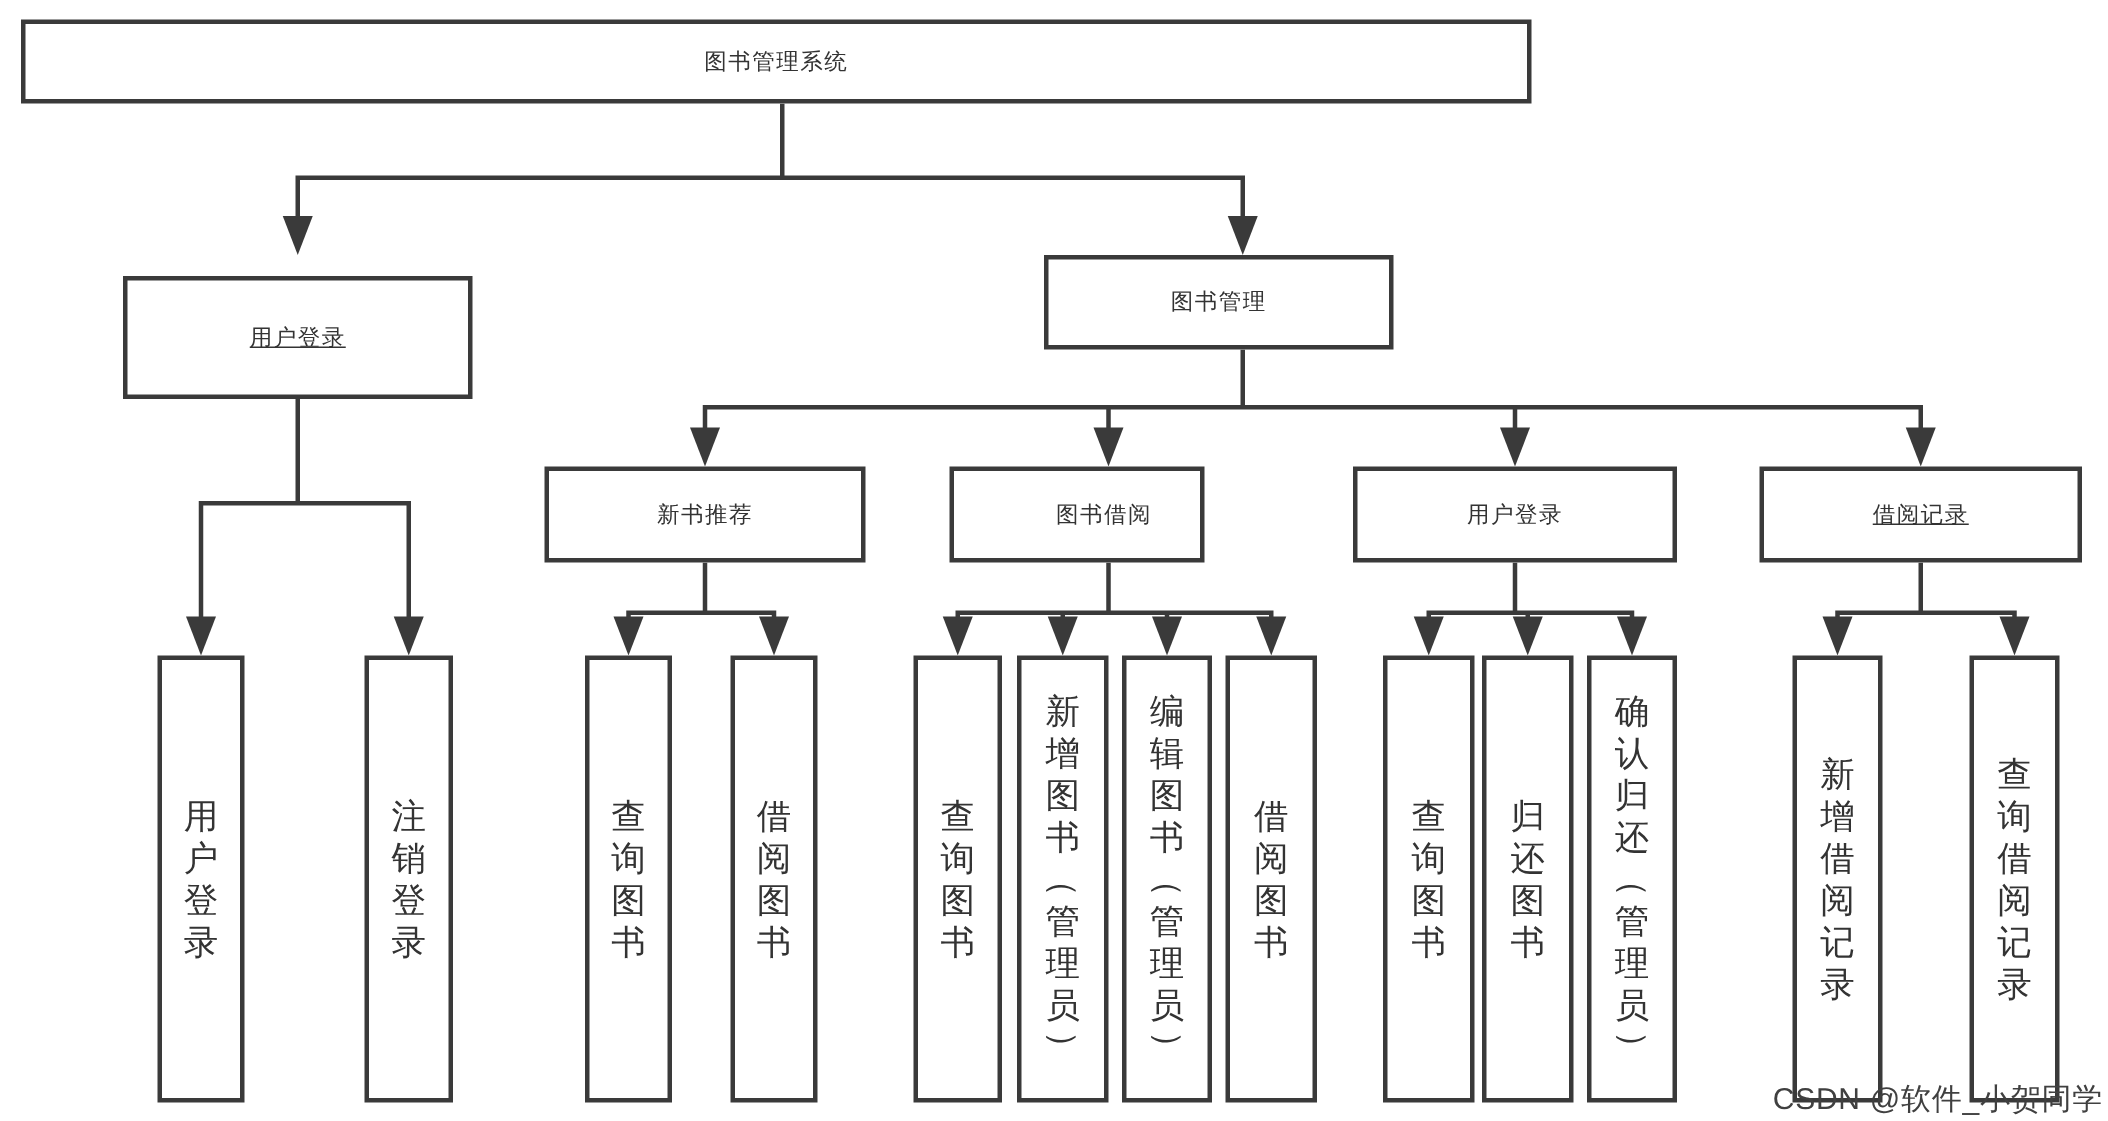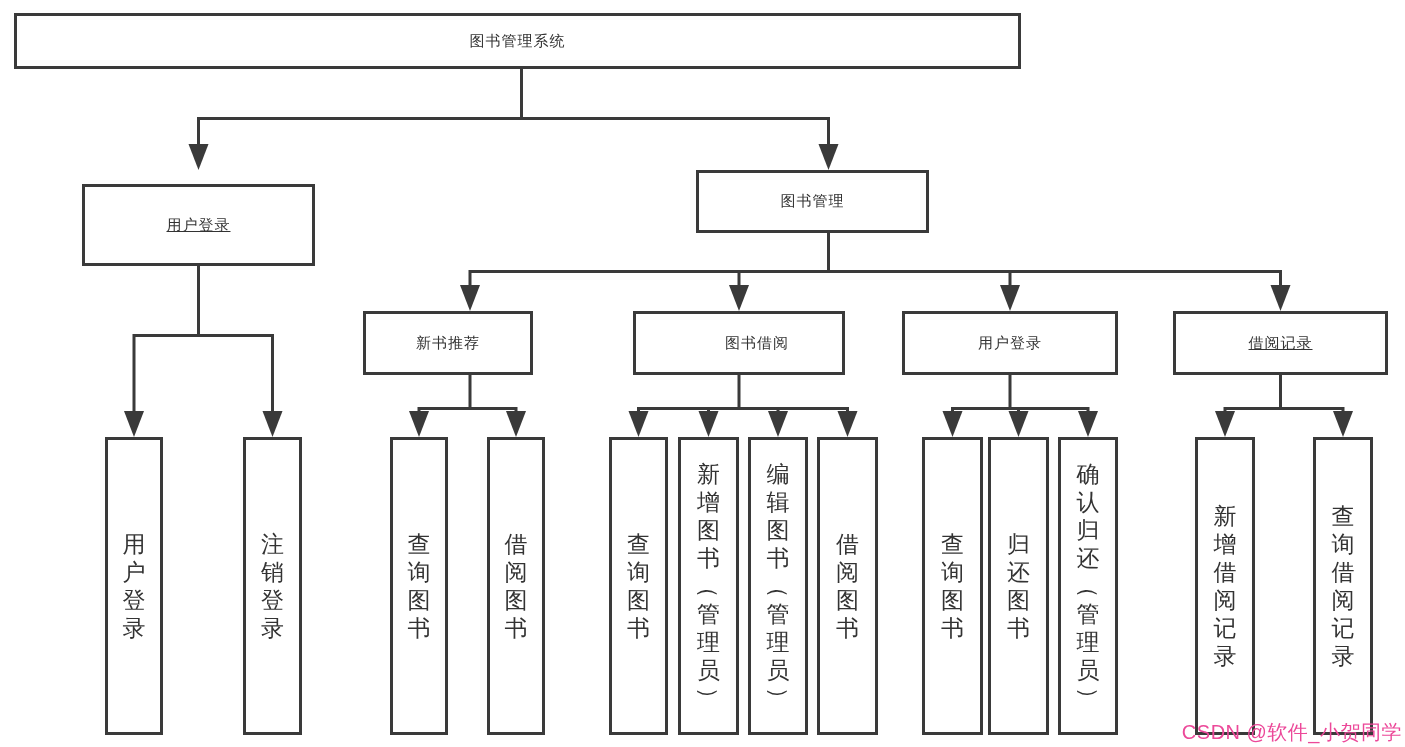--- a/index.html
+++ b/index.html
@@ -19,41 +19,41 @@
     gap:5px;font-size:23px;line-height:1;
   }
   .vchar{display:block;}
   .vchar.rot{transform:rotate(90deg);}
   
   #b-root{left:14px;top:13px;width:1007px;height:56px;}
   
   #b-user-login{left:82px;top:184px;width:233px;height:82px;text-decoration:underline;}
   #b-book-mgmt{left:696px;top:170px;width:233px;height:63px;}
   
-  #b-new-book-rec{left:363px;top:311px;width:170px;height:64px;}
-  #b-book-borrow{left:633px;top:311px;width:212px;height:64px;padding-left:36px;}
+  #b-new-book-rec{left:363px;top:311px;width:214px;height:64px;}
+  #b-book-borrow{left:633px;top:311px;width:170px;height:64px;padding-left:36px;}
   #b-current-borrow{left:902px;top:311px;width:216px;height:64px;}
   #b-borrow-record{left:1173px;top:311px;width:215px;height:64px;text-decoration:underline;}
   
   .leaf{top:437px;height:298px;}
   #l-user-login{left:105px;width:58px;}
   #l-logout{left:243px;width:59px;}
   #l-nbr-query{left:390px;width:58px;}
   #l-nbr-borrow{left:487px;width:58px;}
   #l-bb-query{left:609px;width:59px;}
   #l-bb-add{left:678px;width:61px;}
   #l-bb-edit{left:748px;width:60px;}
   #l-bb-borrow{left:817px;width:61px;}
   #l-cb-query{left:922px;width:61px;}
   #l-cb-return{left:988px;width:61px;}
   #l-cb-confirm{left:1058px;width:60px;}
   #l-br-add{left:1195px;width:60px;}
   #l-br-query{left:1313px;width:60px;}
   #watermark{
-    position:absolute;right:3px;top:719px;font-size:20px;color:#ec4899;
+    position:absolute;right:3px;top:719px;font-size:20px;color:#404040;
     letter-spacing:0.5px;z-index:5;white-space:nowrap;
   }
 </style>
 </head>
 <body>
 
 <div id="stage">
 
   <svg id="connectors" width="1405" height="747" viewBox="0 0 1405 747">
     <g stroke="#3a3a3a" stroke-width="3" fill="none">

